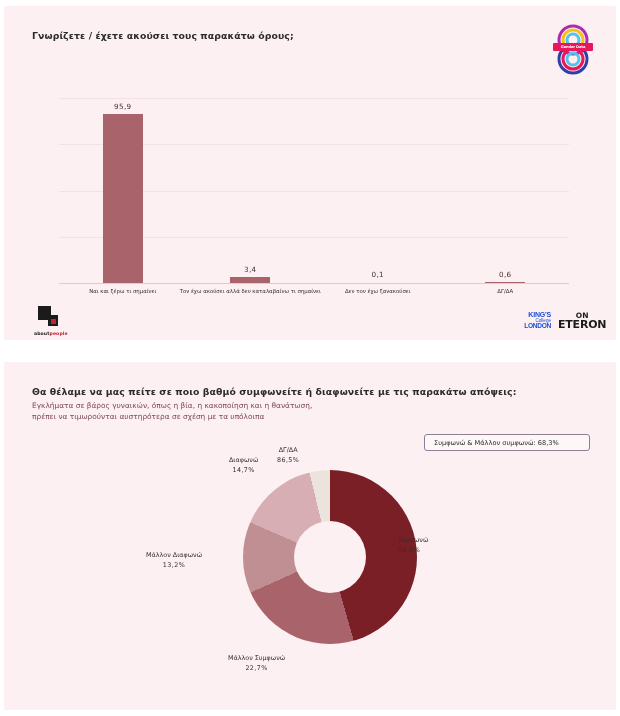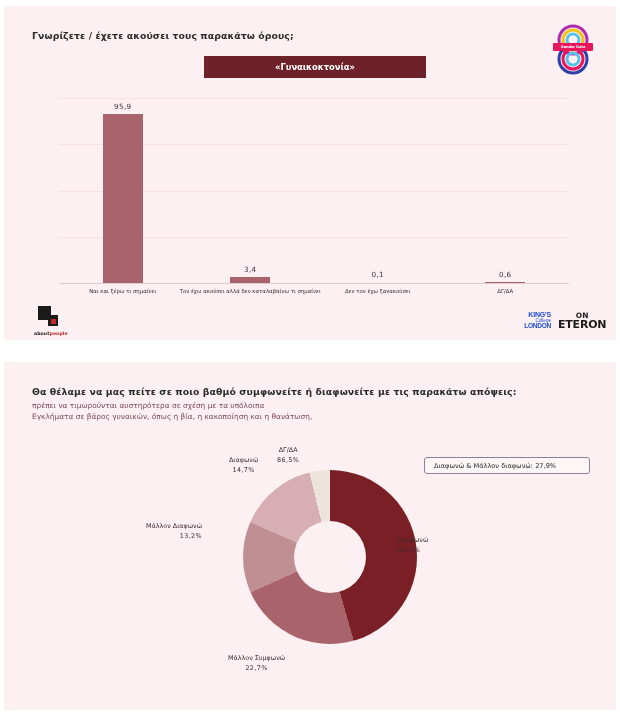--- a/index.html
+++ b/index.html
@@ -157,21 +157,20 @@
 </style>
 </head>
 <body>
 
 <div class="page">
 
   <div class="panel" id="panel-bar">
 
     <div class="q-title">Γνωρίζετε / έχετε ακούσει τους παρακάτω όρους;</div>
 
-    <div class="term-chip">«Γυναικοκτονία»</div>
 
     <div class="plot" id="bar-plot">
       <div class="gridline" style="top:0px"></div>
       <div class="gridline" style="top:46px"></div>
       <div class="gridline" style="top:93px"></div>
       <div class="gridline" style="top:139px"></div>
       <div class="axisline"></div>
     <div class="bar-col" style="left: 43.75px; width: 40px; height: 168.784px;">
           <div class="bar-rect" style="height: 100%; background: rgb(169, 99, 106);"></div>
           <div class="bar-val">95,9</div>
@@ -229,44 +228,44 @@
         <div class="e2">ETERON</div>
       </div>
     </div>
   </div>
 
   <div class="panel" id="panel-pie">
 
     <div class="q-title">Θα θέλαμε να μας πείτε σε ποιο βαθμό συμφωνείτε ή διαφωνείτε με τις παρακάτω απόψεις:</div>
 
     <div class="q-sub">
+      <div>Εγκλήματα σε βάρος γυναικών, όπως η βία, η κακοποίηση και η θανάτωση,</div>
       <div>πρέπει να τιμωρούνται αυστηρότερα σε σχέση με τα υπόλοιπα</div>
-      <div>Εγκλήματα σε βάρος γυναικών, όπως η βία, η κακοποίηση και η θανάτωση,</div>
     </div>
 
   </div>
 
   <div class="donut-wrap">
     <div class="donut" id="donut-ring" style="background: conic-gradient(rgb(122, 31, 38) 0deg, rgb(122, 31, 38) 164.16deg, rgb(169, 99, 106) 164.16deg, rgb(169, 99, 106) 245.88deg, rgb(192, 143, 147) 245.88deg, rgb(192, 143, 147) 293.4deg, rgb(215, 174, 179) 293.4deg, rgb(215, 174, 179) 346.32deg, rgb(236, 227, 220) 346.32deg, rgb(236, 227, 220) 360deg);"></div>
     <div class="donut-hole"></div>
   </div>
 
-  <div class="sumbox" id="sumbox-disagree">
-    <span>Διαφωνώ &amp; Μάλλον διαφωνώ: 27,9%</span>
+  <div class="sumbox" id="sumbox-agree">
+    <span>Συμφωνώ &amp; Μάλλον συμφωνώ: 68,3%</span>
   </div>
 
 <div class="pie-label" style="left: 398px; top: 536px; text-align: left;">
       <div class="pl-name">Συμφωνώ</div>
       <div class="pl-val">56,4%</div>
     </div>
     <div class="pie-label" style="left: 228px; top: 654px; text-align: center;">
       <div class="pl-name">Μάλλον Συμφωνώ</div>
       <div class="pl-val">22,7%</div>
     </div>
-    <div class="pie-label" style="left: 146px; top: 522px; text-align: right;">
+    <div class="pie-label" style="left: 146px; top: 551px; text-align: center;">
       <div class="pl-name">Μάλλον Διαφωνώ</div>
       <div class="pl-val">13,2%</div>
     </div>
     <div class="pie-label" style="left: 197px; top: 456px; text-align: center; margin-left: 32px;">
       <div class="pl-name">Διαφωνώ</div>
       <div class="pl-val">14,7%</div>
     </div>
     <div class="pie-label" style="left: 277px; top: 446px; text-align: center;">
       <div class="pl-name">ΔΓ/ΔΑ</div>
       <div class="pl-val">86,5%</div>

